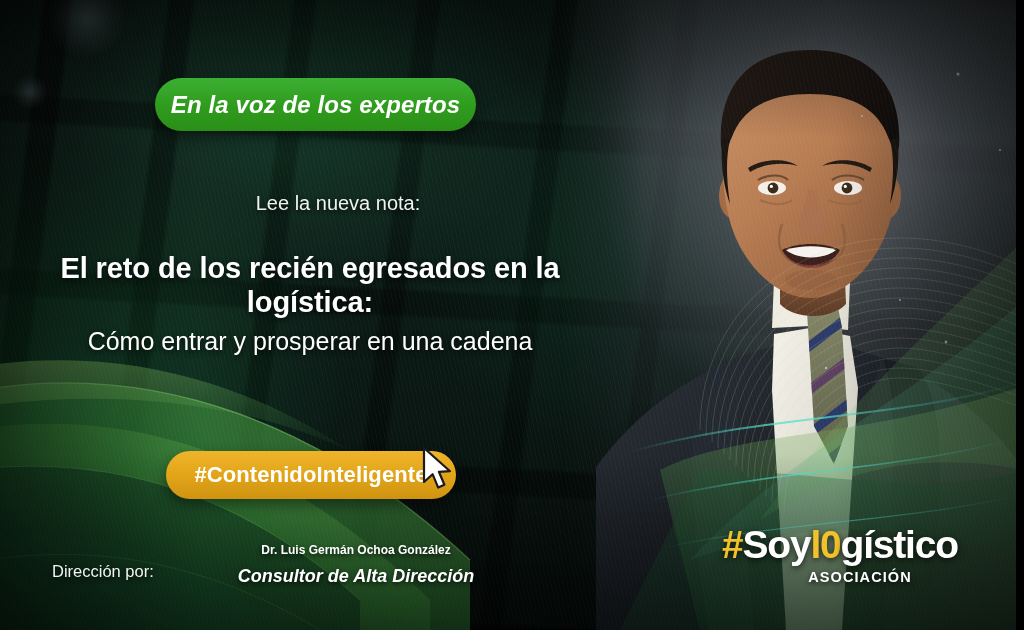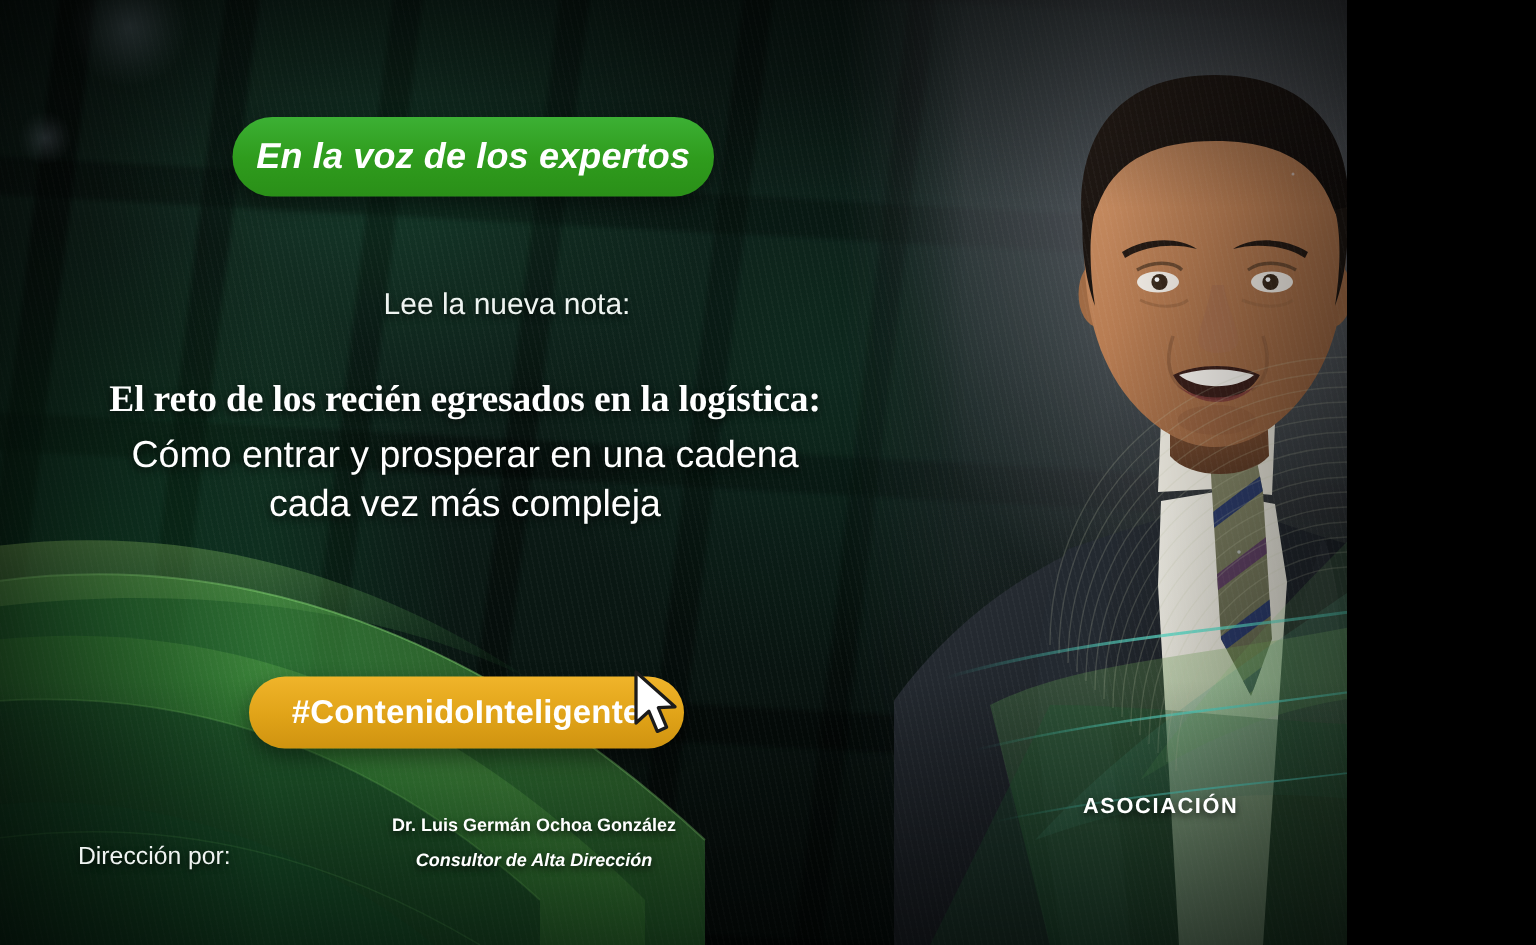--- a/index.html
+++ b/index.html
@@ -1,20 +1,20 @@
 <!DOCTYPE html>
 <html><head>
 <meta charset="utf-8">
 <style>
   html,body{margin:0;padding:0;background:#000;}
   body{font-family:"Liberation Sans", sans-serif;}
 
   #stage{
     position:relative;
-    width:898px;height:630px;
+    width:1016px;height:630px;
     overflow:hidden;
     background:#0369a1;
   }
 
   
   .bg-base{
     position:absolute;inset:0;
     background:
       radial-gradient(120% 90% at 12% 18%, #12281f 0%, #0b1a15 45%, #060d0b 100%);
   }
@@ -116,23 +116,22 @@
     text-shadow:0 2px 5px rgba(0,0,0,.7);
     padding-left:28px;
   }
 
   .headline{
     position:absolute;left:0;top:252px;width:620px;
     text-align:center;color:#ffffff;
     text-shadow:0 2px 6px rgba(0,0,0,.75);
   }
   .headline .l1{
-    display:block;font-size:25px;font-weight:700;line-height:1.16;
+    display:block;font-size:29px;font-weight:700;line-height:1.16;
     letter-spacing:-.1px;
-    font-family:Liberation Serif, serif;
   }
   .headline .l2{
     display:block;font-size:25px;font-weight:400;line-height:1.32;
     margin-top:6px;
   }
   .headline .l3{
     display:block;font-size:25px;font-weight:400;line-height:1.32;
   }
 
   .credit{position:absolute;}
@@ -141,36 +140,36 @@
     color:#f0f4f2;font-size:16.5px;font-weight:400;
     text-shadow:0 2px 5px rgba(0,0,0,.7);
   }
   .credit-name{
     left:170px;top:543px;width:372px;text-align:center;
     color:#ffffff;font-size:12px;font-weight:700;
     text-shadow:0 2px 5px rgba(0,0,0,.75);
   }
   .credit-role{
     left:170px;top:566px;width:372px;text-align:center;
-    color:#ffffff;font-size:12px;font-weight:700;font-style:italic;
+    color:#ffffff;font-size:18px;font-weight:700;font-style:italic;
     text-shadow:0 2px 5px rgba(0,0,0,.75);
   }
 
   
   .logo{position:absolute;left:722px;top:525px;width:280px;height:72px;}
   .logo-word{
     font-size:39px;font-weight:700;line-height:1;
     letter-spacing:-1.2px;
     text-shadow:0 2px 6px rgba(0,0,0,.7);
     white-space:nowrap;
   }
   .logo-word .y{color:#f2c229;}
   .logo-word .w{color:#ffffff;}
   .logo-sub{
-    margin-top:5px;text-align:left;
+    margin-top:5px;text-align:center;
     color:#ffffff;font-size:14.5px;font-weight:700;
     letter-spacing:1.1px;
     text-shadow:0 2px 5px rgba(0,0,0,.7);
     padding-right:4px;
   }
 
   
   .cursor{position:absolute;left:421px;top:446px;width:34px;height:46px;}
 </style>
 </head>
@@ -390,30 +389,30 @@
 
   <div class="content">
 
     <div class="pill pill-green">En la voz de los expertos</div>
 
     <div class="kicker">Lee la nueva nota:</div>
 
     <div class="headline">
       <span class="l1">El reto de los recién egresados en la logística:</span>
       <span class="l2">Cómo entrar y prosperar en una cadena</span>
-      <span class="l3">cada vez más compleja</span>
     </div>
 
     <div class="pill pill-orange">#ContenidoInteligente</div>
 
     <div class="credit credit-label">Dirección por:</div>
     <div class="credit credit-name">Dr. Luis Germán Ochoa González</div>
     <div class="credit credit-role">Consultor de Alta Dirección</div>
 
     <div class="logo">
+      <div class="logo-word"><span class="y">#</span><span class="w">Soy</span><span class="y">l0</span><span class="w">gístico</span></div>
       <div class="logo-sub">ASOCIACIÓN</div>
     </div>
 
     <div class="cursor">
       <svg viewBox="0 0 34 46" width="34" height="46" aria-hidden="true">
         <path d="M3 2 L3 36 L11.6 28.2 L17.2 41.6 L23.4 38.8 L17.9 25.8 L29 25.2 Z" fill="#ffffff" stroke="#1b1b1b" stroke-width="2.2" stroke-linejoin="round"></path>
       </svg>
     </div>
 
   </div>

